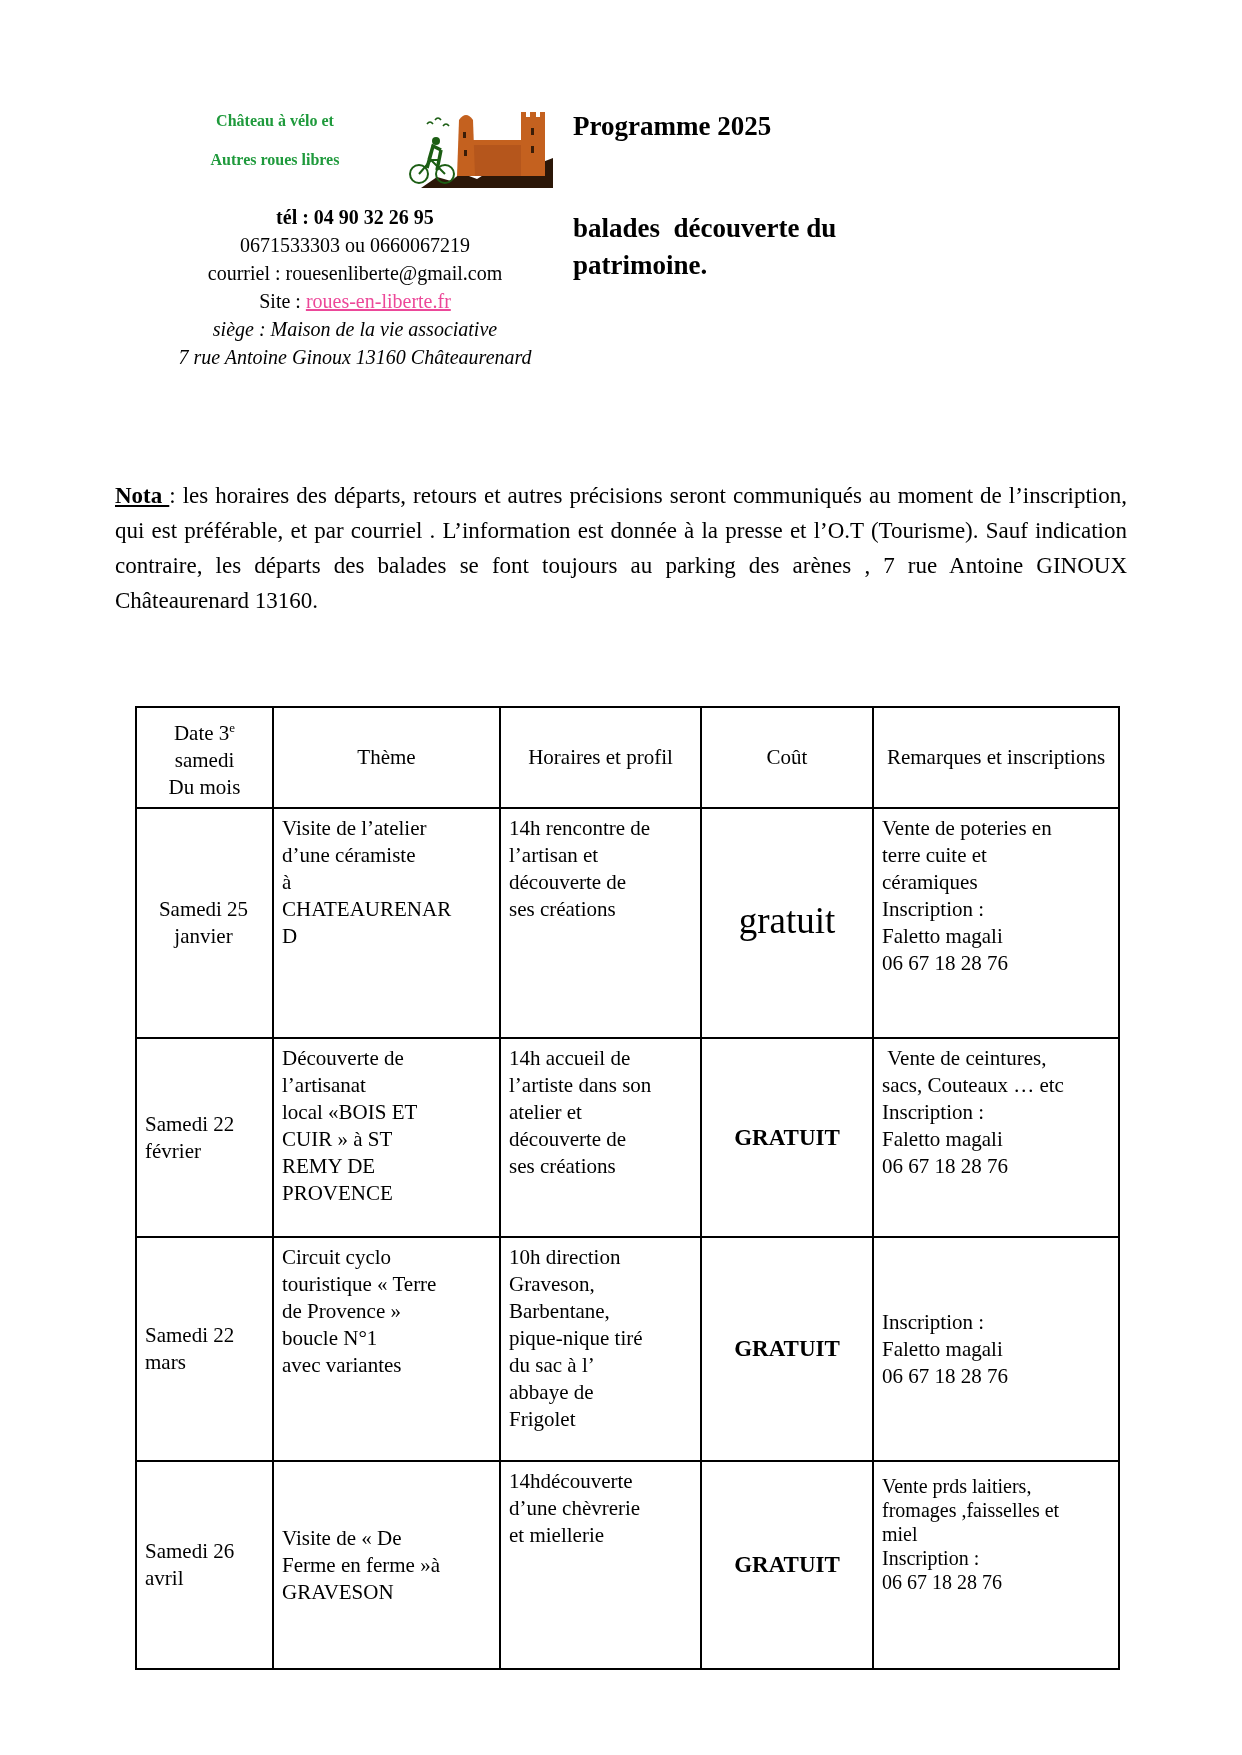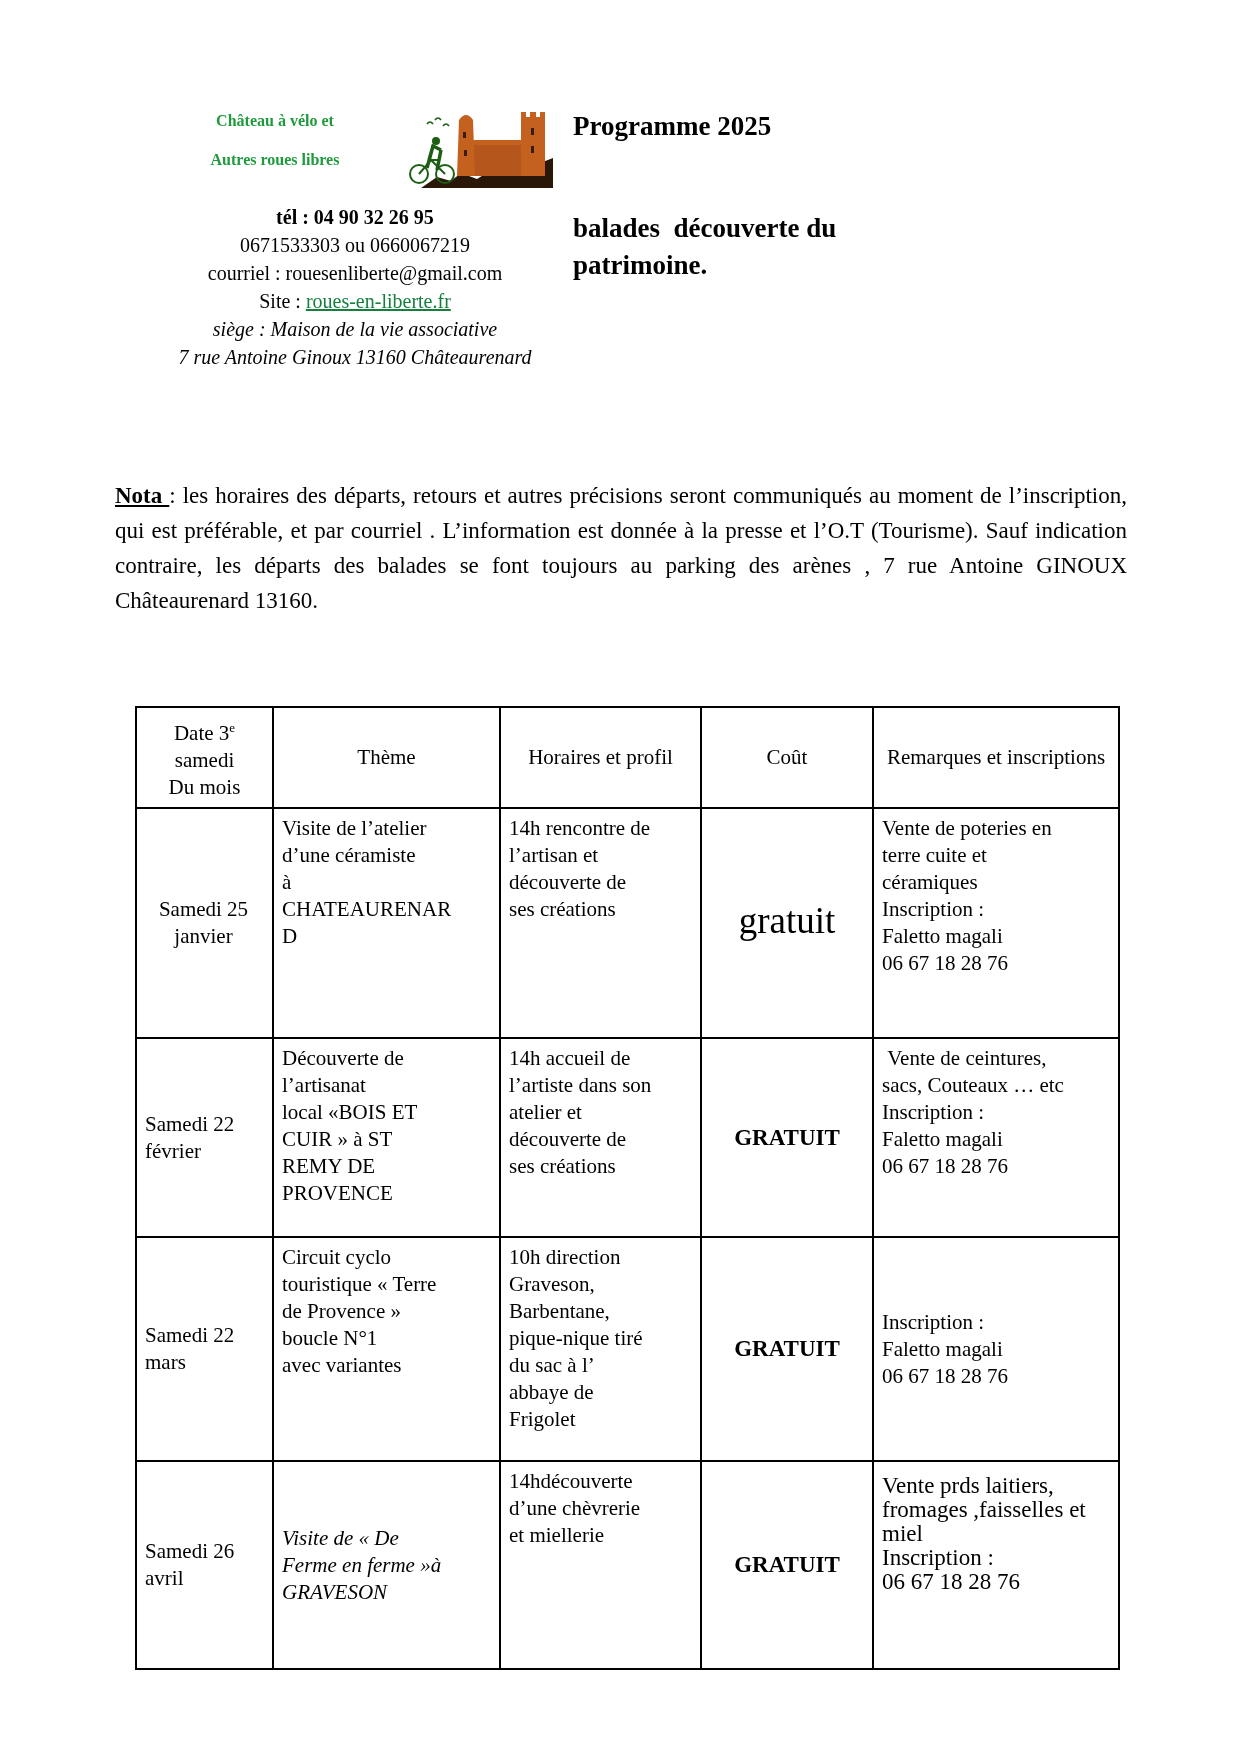--- a/index.html
+++ b/index.html
@@ -17,21 +17,21 @@
     text-align:center;font-weight:bold;font-size:16px;color:#1f9a3c;
   }
   .org-name .l2{margin-top:21px;}
   .logo{position:absolute;left:393px;top:98px;width:160px;height:90px;}
   .contact{
     position:absolute;left:120px;top:203px;width:470px;
     text-align:center;font-size:20px;line-height:28px;
   }
   .contact .bold{font-weight:bold;}
   .contact .it{font-style:italic;}
-  .site-link{color:#15803d;text-decoration:underline;}
+  .site-link{color:#ec4899;text-decoration:underline;}
   .prog-title{
     position:absolute;left:573px;top:111px;width:420px;
     font-weight:bold;font-size:27px;
   }
   .prog-subtitle{
     position:absolute;left:573px;top:210px;width:420px;
     font-weight:bold;font-size:27px;line-height:37px;white-space:pre-wrap;
   }
   
   .nota{
@@ -51,28 +51,28 @@
     overflow:hidden;
   }
   table.prog th{font-weight:normal;text-align:center;vertical-align:middle;}
   col.c1{width:137px;}col.c2{width:227px;}col.c3{width:201px;}
   col.c4{width:172px;}col.c5{width:246px;}
   tr.hdr{height:90px;}
   tr.r0{height:230px;}tr.r1{height:199px;}tr.r2{height:224px;}tr.r3{height:208px;}
   td.date{vertical-align:middle;text-align:left;padding-left:11px;white-space:pre-wrap;border-radius:12px;}
   td.date.center{text-align:center;padding-left:6px;}
   td.theme{vertical-align:top;padding-top:14px;white-space:pre-wrap;}
-  td.theme.vmid{vertical-align:middle;font-style:italic;}
+  td.theme.vmid{vertical-align:middle;}
   td.horaires{vertical-align:top;padding-top:14px;white-space:pre-wrap;}
   td.cout{vertical-align:middle;text-align:center;}
   .cout-large{font-size:37px;}
   .cout-bold{font-weight:bold;font-size:23px;}
   td.remarques{vertical-align:top;padding-top:8px;padding-left:12px;white-space:pre-wrap;}
   td.remarques.vmid{vertical-align:middle;}
-  td.remarques.small{font-size:23px;line-height:24px;padding-top:12px;margin-left:8px;}
+  td.remarques.small{font-size:20px;line-height:24px;padding-top:12px;margin-left:8px;}
   sup.e{font-size:13px;vertical-align:super;}
 </style>
 </head>
 <body>
 
 <div class="page">
 
   <div class="org-name">
     <div class="l1">Château à vélo et</div>
     <div class="l2">Autres roues libres</div>

